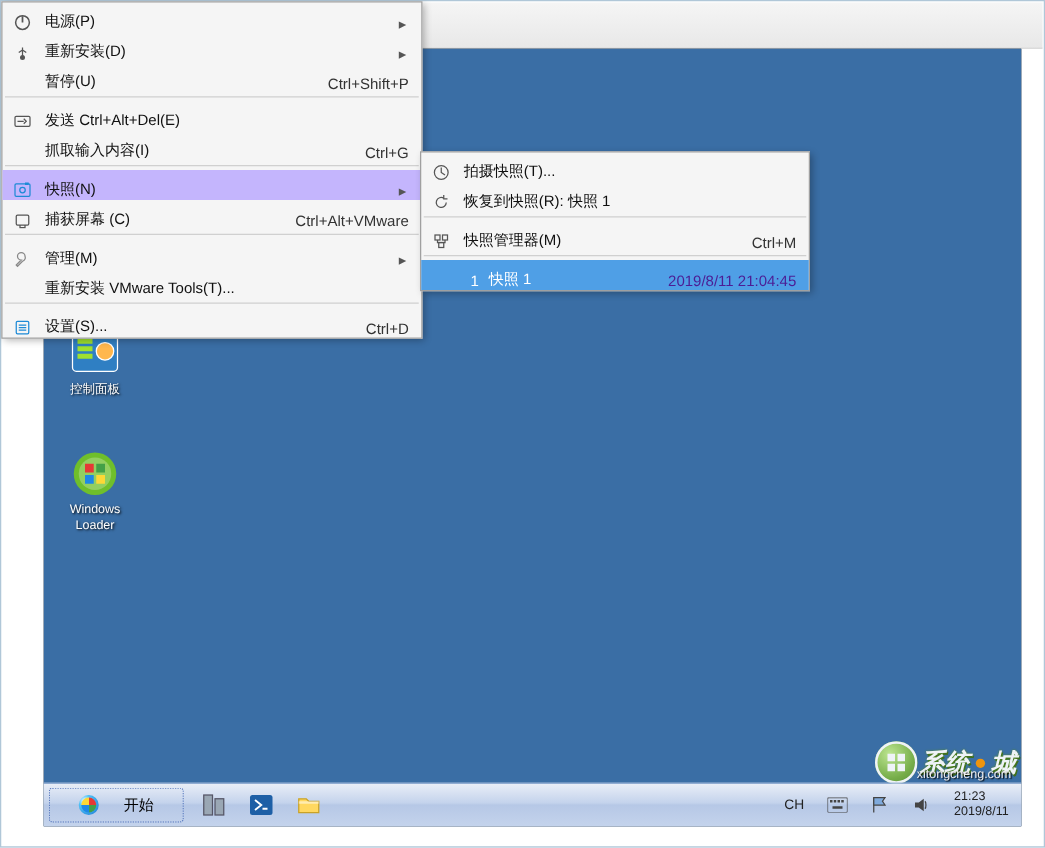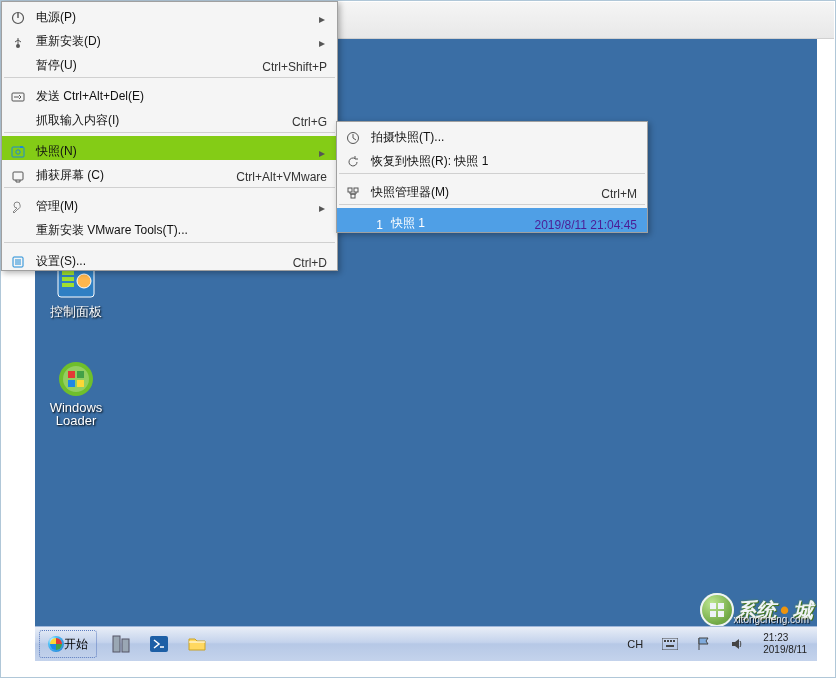--- a/index.html
+++ b/index.html
@@ -2,37 +2,37 @@
 <html><head>
 <meta charset="utf-8">
 <style>
 html,body{margin:0;padding:0;width:836px;height:678px;overflow:hidden;font-family:"Microsoft YaHei",Tahoma,sans-serif;font-size:12px;background:#fff}
 .frame{position:absolute;left:0;top:0;width:836px;height:678px;box-sizing:border-box;border:1px solid #b0c7d8;background:#fff}
 .toolbar{position:absolute;left:1px;top:1px;right:1px;height:36px;background:linear-gradient(#f5f5f5,#e8e8e8);border-bottom:1px solid #d0d0d0}
 .viewport{position:absolute;left:34px;top:38px;width:782px;height:622px;background:#000}
 .desktop{position:absolute;left:0;top:0;width:782px;height:622px;background:#3a6ea5}
 .icon-cell{position:absolute;width:70px;text-align:center;color:#fff}
 .icon-cell .ic{width:40px;height:40px;margin:0 auto 2px;border-radius:4px;display:flex;align-items:center;justify-content:center}
-.icon-cell .lbl{font-size:13px;line-height:13px;text-shadow:1px 1px 2px #000}
+.icon-cell .lbl{font-size:10px;line-height:13px;text-shadow:1px 1px 2px #000}
 .taskbar{position:absolute;left:0;bottom:0;width:782px;height:34px;background:linear-gradient(#e9eef7,#c4d3ec 45%,#b6c8e6 50%,#c4d3ec);border-top:1px solid #9fb7da;display:flex;align-items:center}
-.start-btn{display:flex;align-items:center;gap:0;height:26px;padding:0 8px;margin-left:4px;border:1px dotted #5a7bbf;border-radius:3px}
+.start-btn{display:flex;align-items:center;gap:20px;height:26px;padding:0 23px;margin-left:4px;border:1px dotted #5a7bbf;border-radius:3px}
 .start-orb{width:16px;height:16px;border-radius:50%;background:radial-gradient(circle at 30% 30%,#fff,#4fc3f7 30%,#1976d2);position:relative}
 .start-orb:after{content:"";position:absolute;inset:2px;border-radius:50%;background:conic-gradient(#e53935 0 25%,#43a047 0 50%,#1e88e5 0 75%,#fdd835 0)}
 .tb-ico{width:28px;height:26px;margin-left:10px;display:flex;align-items:center;justify-content:center}
 .tb-spacer{flex:1}
 .tray{display:flex;align-items:center;gap:19px;padding:0 6px;font-size:11px;color:#222}
 .clock{text-align:left;line-height:12px;font-size:10px;padding-right:4px}
 .menu{position:absolute;background:#f5f5f5;border:1px solid #a0a0a0;box-shadow:2px 2px 6px rgba(0,0,0,.3)}
 .menu-row{display:flex;align-items:flex-end;height:24px;padding:0 10px 0 6px;white-space:nowrap;color:#111}
 .menu-row .mi{width:20px;height:16px;margin-right:8px;display:flex;align-items:center;justify-content:center;color:#555;flex:none}
 .menu-row .mlabel{flex:1}
 .menu-row .mshort{color:#333;margin-left:24px}
 .menu-row .marr{width:10px;text-align:center;color:#555}
 .menu-sep{height:1px;margin:3px 2px;background:#d0d0d0}
-.menu-row.hover{background:#84cc16}
+.menu-row.hover{background:#c4b5fd}
 .menu-row.sel{background:#4f9fe6;color:#fff}
 .menu-row.sel .mshort{color:#4c1d95}
 .menu1{left:0;top:0;width:335px}
 .menu2{left:335px;top:120px;width:310px}
 .watermark{position:absolute;right:4px;bottom:34px;display:flex;align-items:center;gap:2px;opacity:.92}
 .wm-badge{width:34px;height:34px;border-radius:17px;background:radial-gradient(circle at 35% 30%,#c8f08f,#7cb342 60%,#558b2f);display:flex;align-items:center;justify-content:center;color:#fff;font-weight:bold;box-shadow:0 0 0 2px #fff inset}
 .wm-text{font-size:20px;font-weight:bold;font-style:italic;color:#fff;text-shadow:0 0 2px #5a8f1a,1px 1px 0 #3e6b12}
 .wm-dot{color:#ff9800;font-size:26px;font-weight:bold;padding:0 2px}
 .wm-sub{position:absolute;right:8px;bottom:36px;font-size:10px;color:#eee;text-shadow:1px 1px 1px #000}
 svg{display:block}

